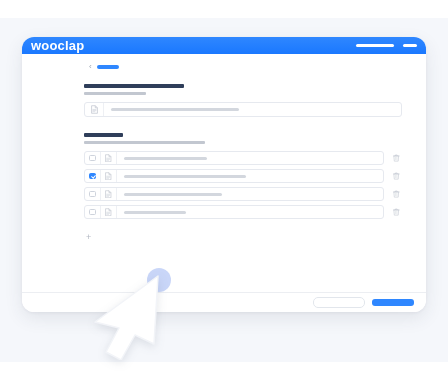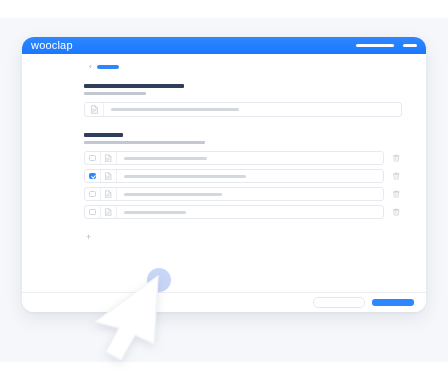--- a/index.html
+++ b/index.html
@@ -51,22 +51,22 @@
     height: 17px;
     flex: 0 0 17px;
     background: linear-gradient(180deg, #2f87ff 0%, #1a78ff 100%);
     display: flex;
     align-items: center;
     padding: 0 9px;
     box-sizing: border-box;
   }
   .brand {
     color: #ffffff;
-    font-size: 11px;
-    font-weight: normal;
+    font-size: 13px;
+    font-weight: bold;
     letter-spacing: 0.2px;
     line-height: 1;
   }
   .header-spacer { flex: 1 1 auto; }
   .header-nav {
     display: flex;
     align-items: center;
     gap: 9px;
   }
   .nav-bar-ph {

